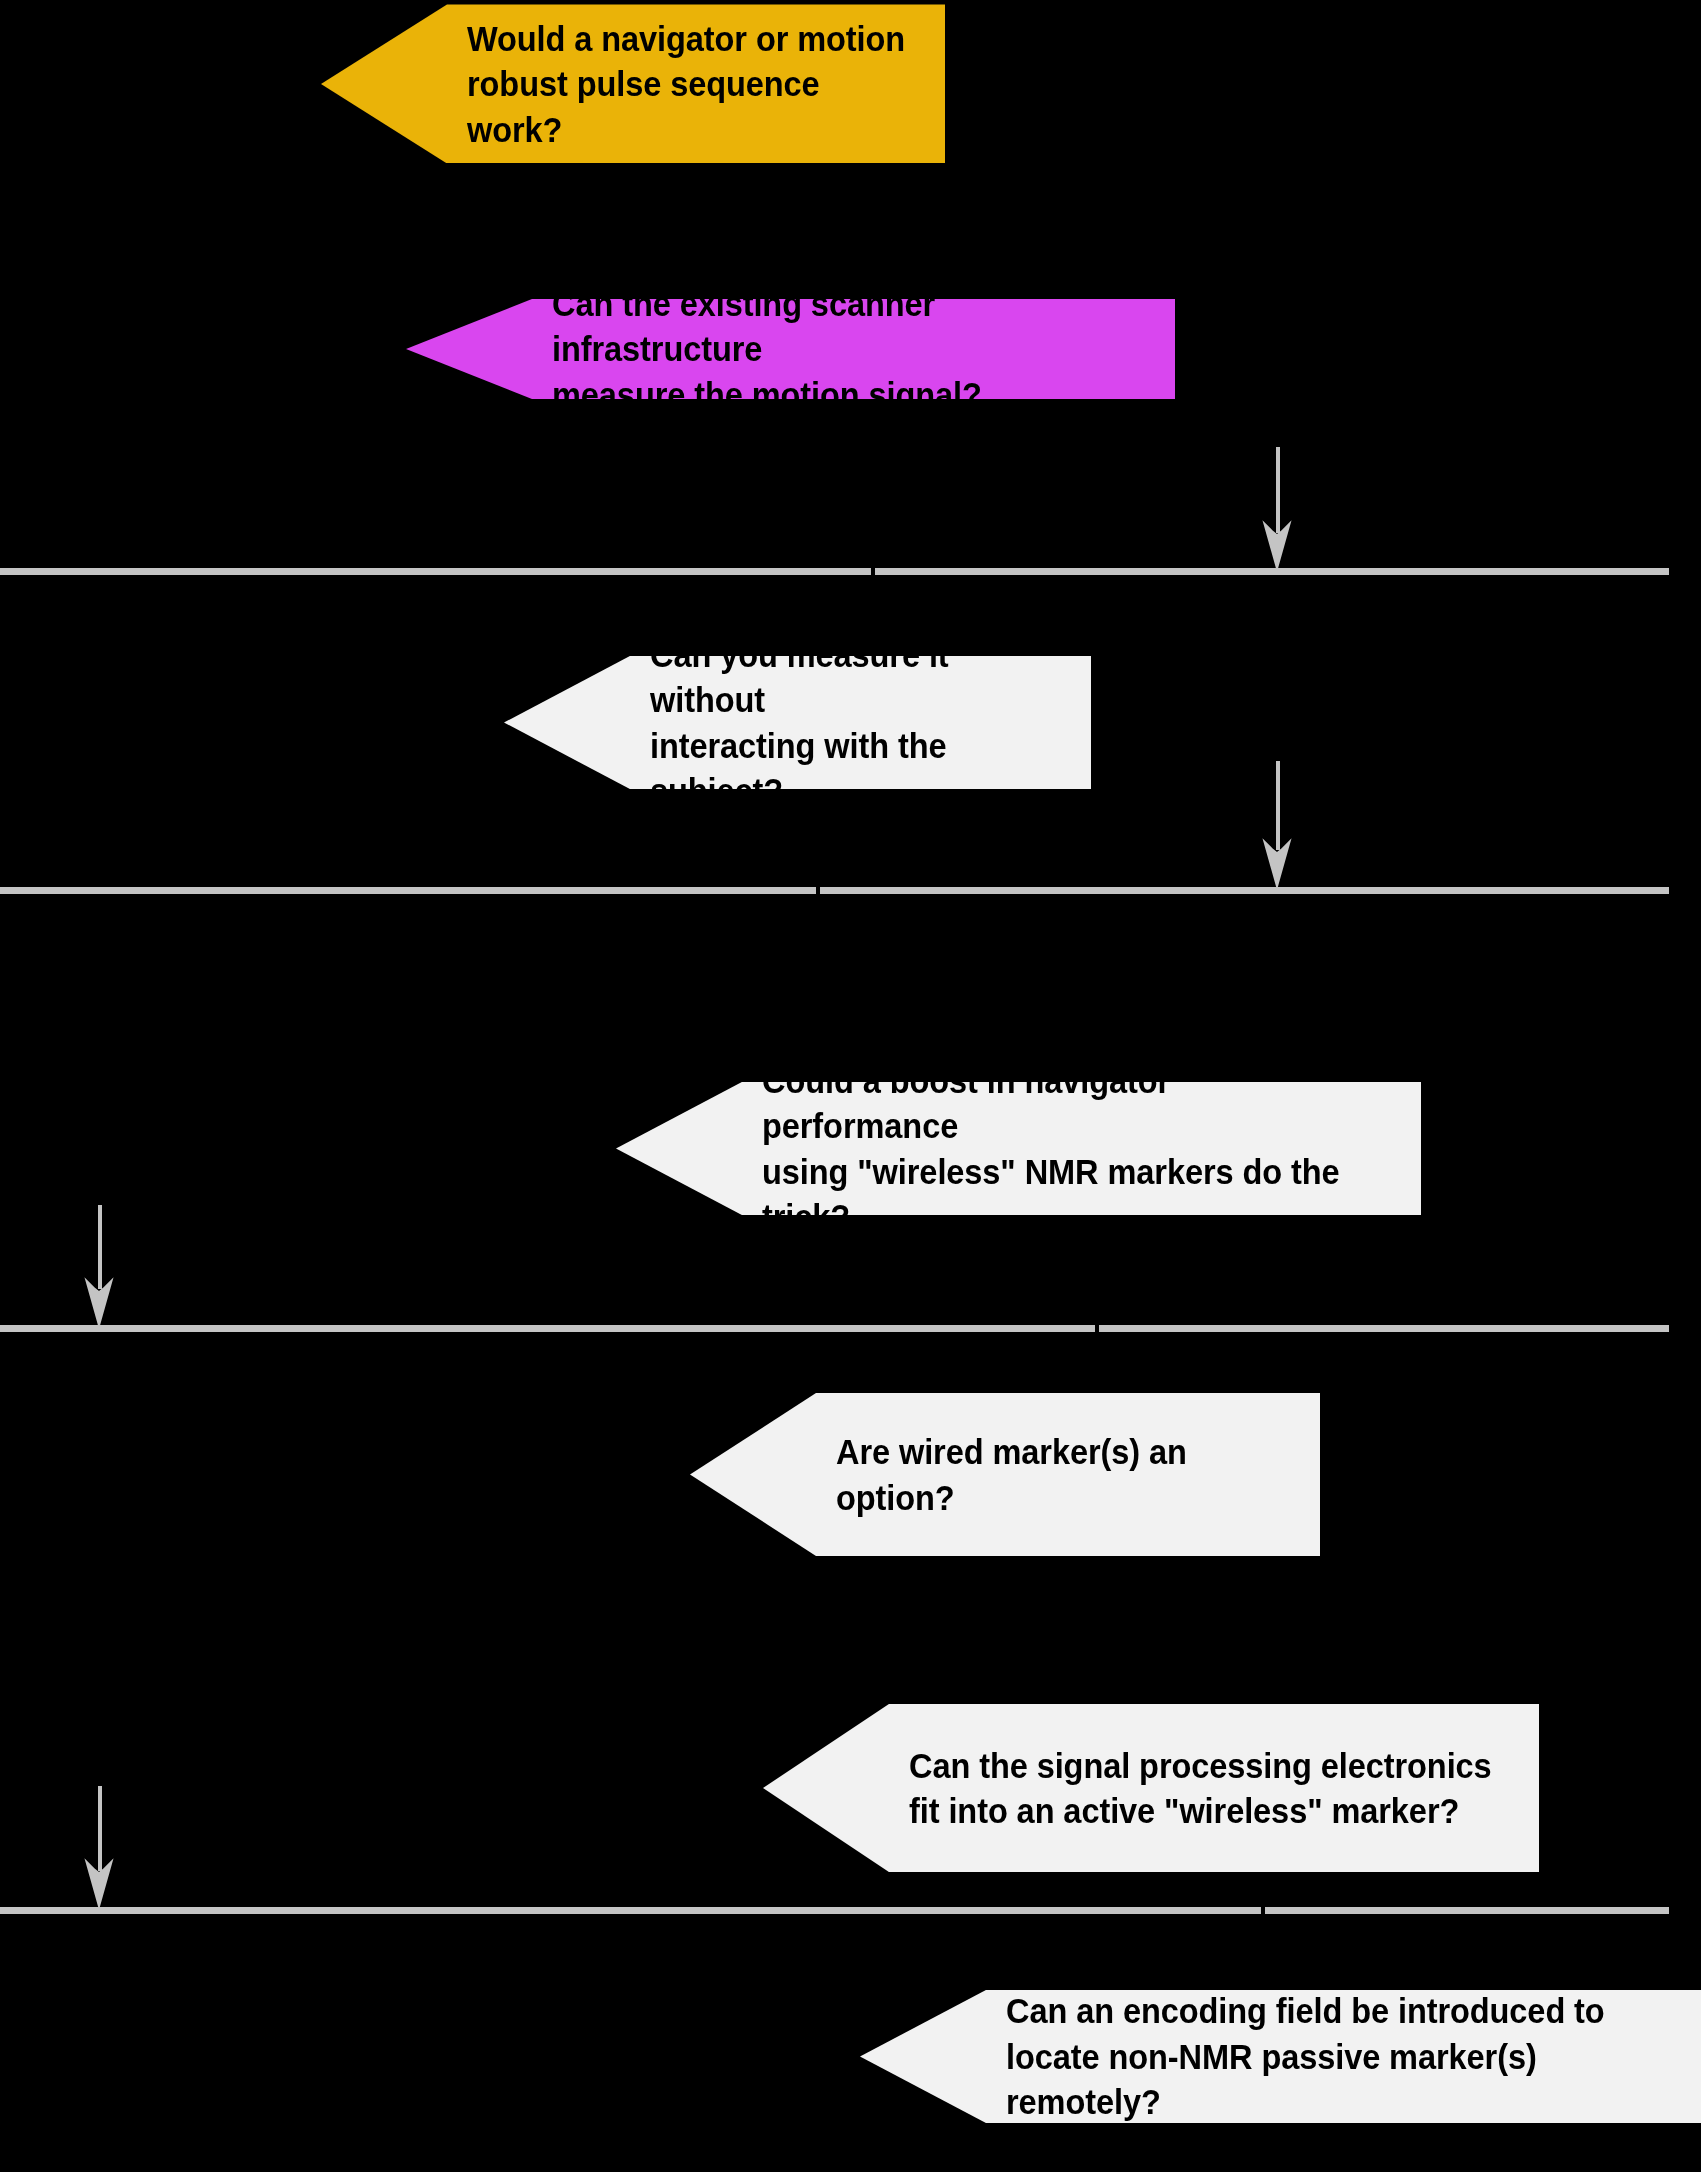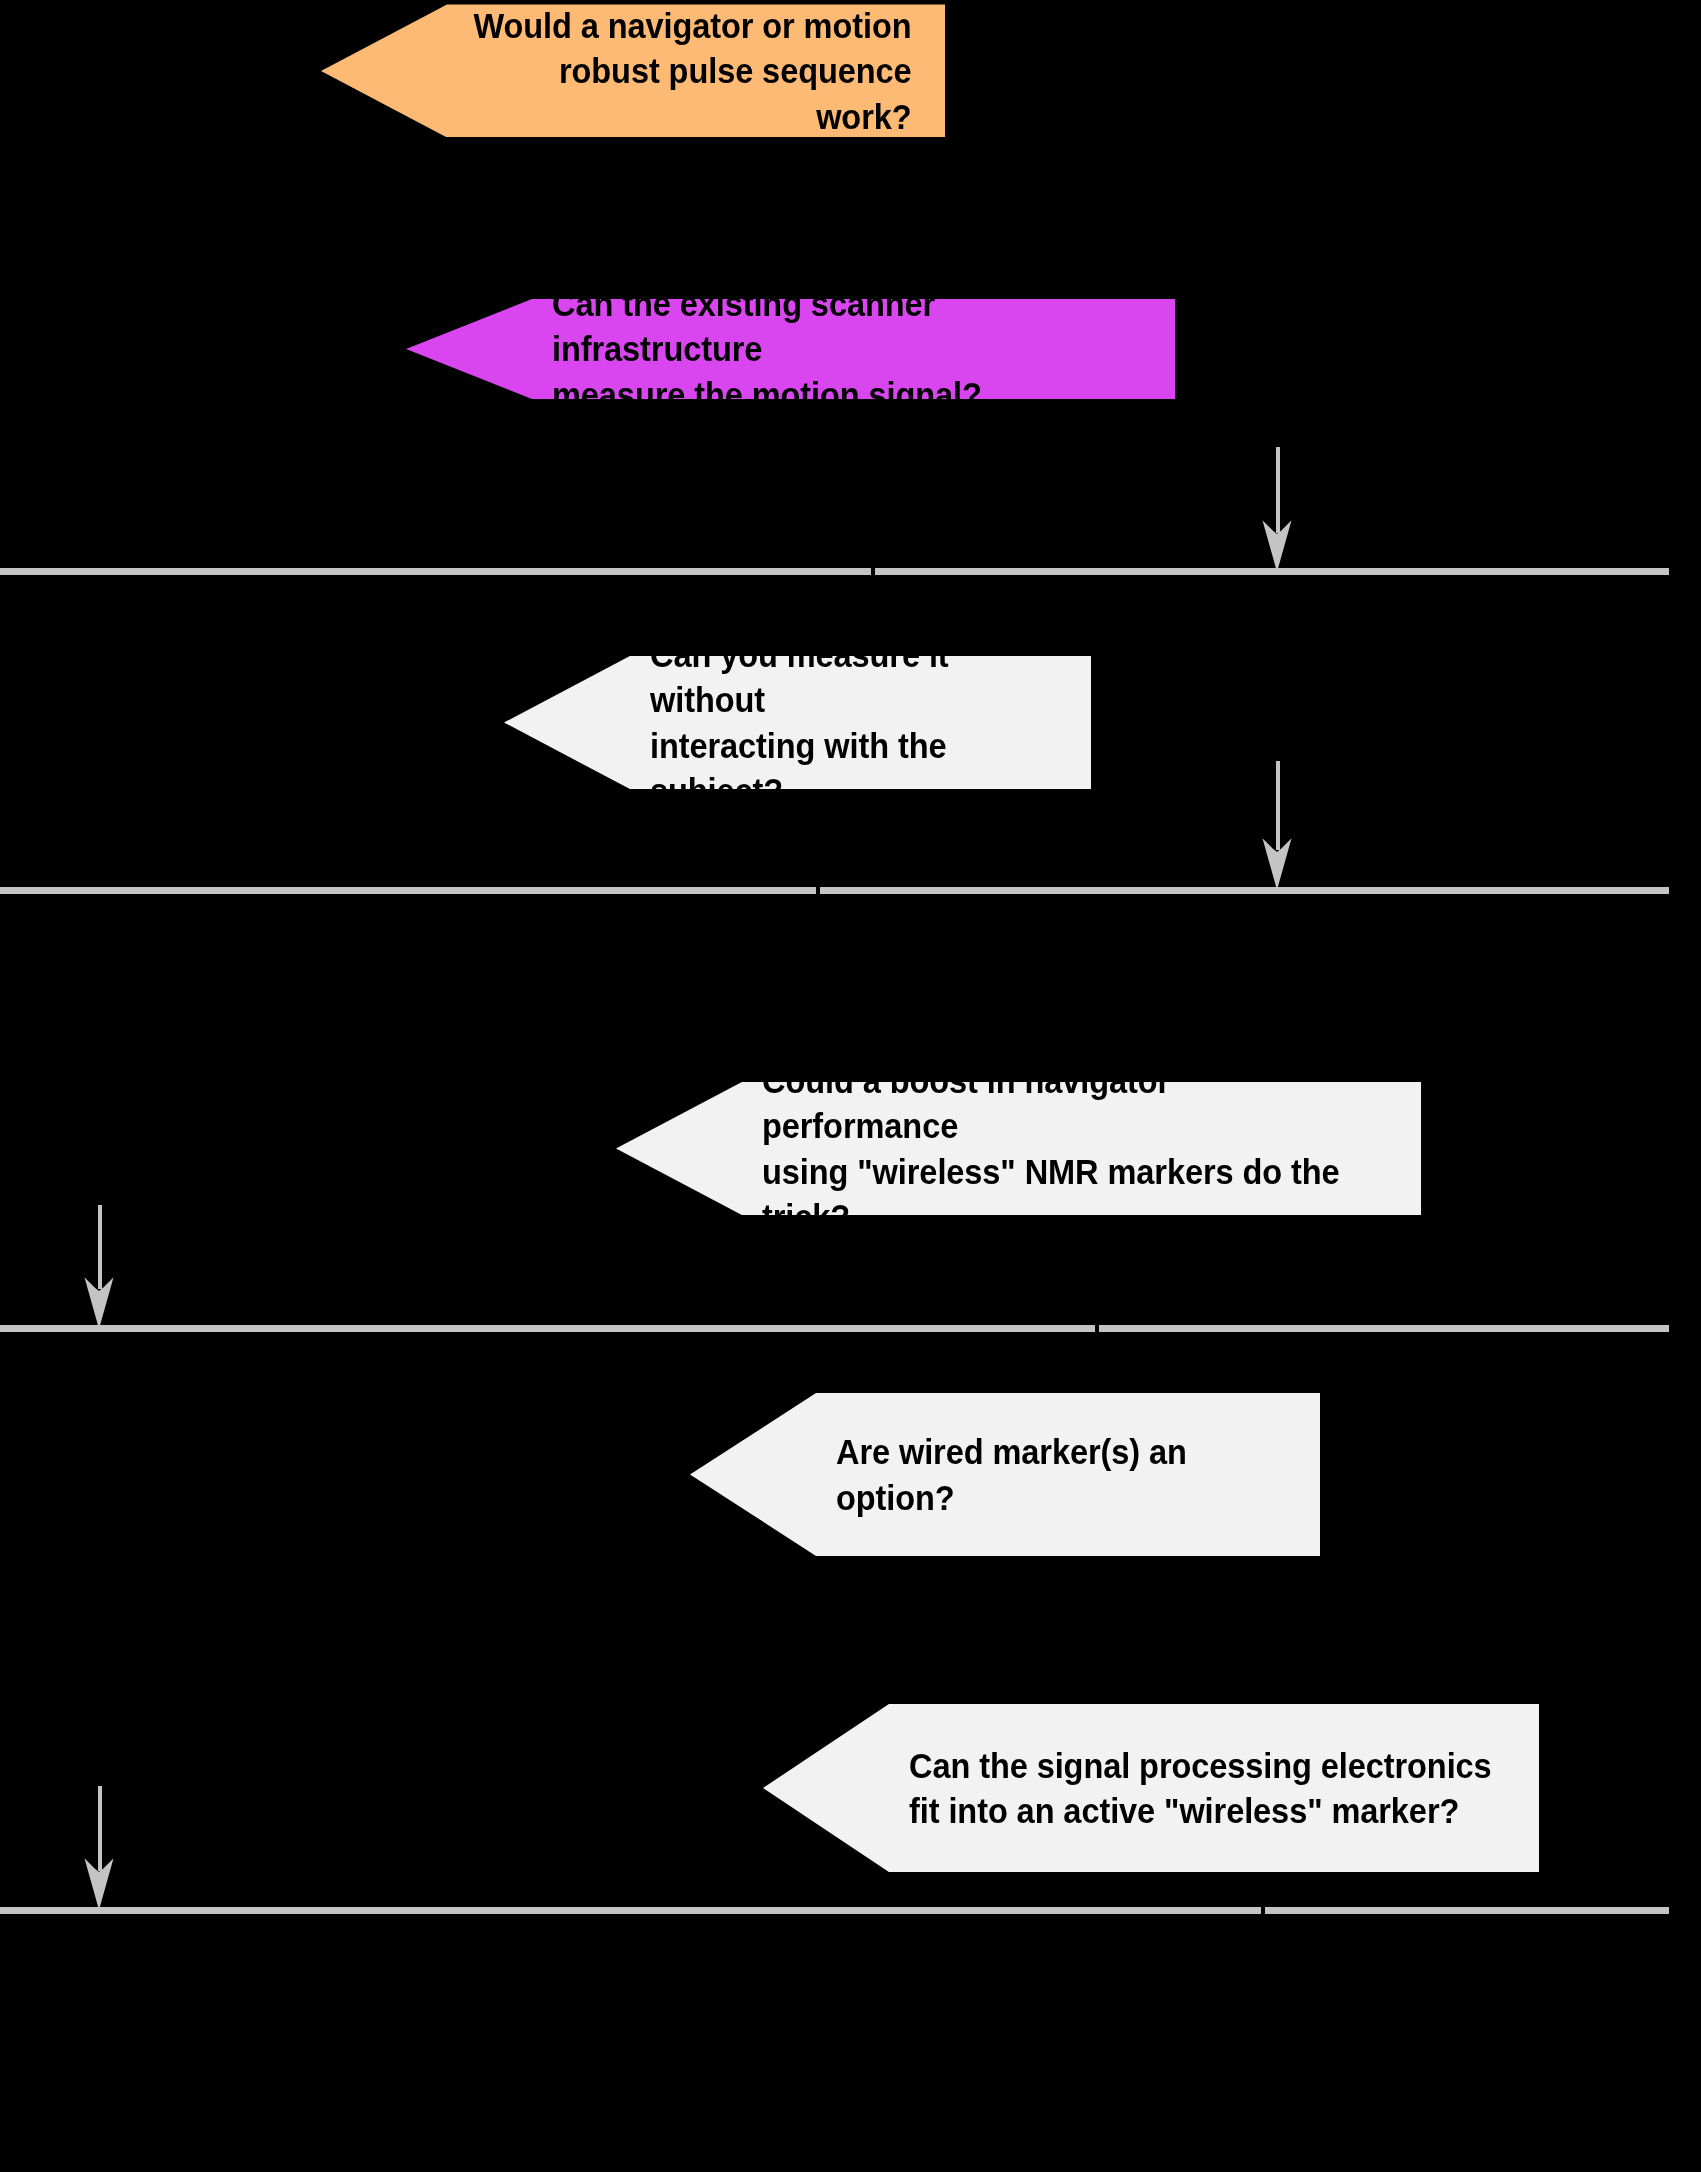--- a/index.html
+++ b/index.html
@@ -98,21 +98,21 @@
       <div class="head" style="top: 70px;"><svg width="48" height="54" viewBox="0 0 66 74" xmlns="http://www.w3.org/2000/svg">
           <path d="M33 74 L13 3 L27 17 L33 22 L39 17 L53 3 Z" fill="#c4c4c4"></path>
         </svg></div>
     </div>
     <div class="down-arrow" style="left: 75px; top: 1786px; height: 124px;">
       <div class="shaft" style="height: 85px; background: rgb(196, 196, 196);"></div>
       <div class="head" style="top: 70px;"><svg width="48" height="54" viewBox="0 0 66 74" xmlns="http://www.w3.org/2000/svg">
           <path d="M33 74 L13 3 L27 17 L33 22 L39 17 L53 3 Z" fill="#c4c4c4"></path>
         </svg></div>
     </div>
-    <div class="callout" style="left: 321px; top: 4.4px; width: 624px; height: 133px; background: #fdba74; padding-left: 146px; clip-path: polygon(20.188% 0%, 100% 0%, 100% 100%, 20.188% 100%, 0% 50%); text-align: right;">
+    <div class="callout" style="left: 321px; top: 4.4px; width: 624px; height: 159px; background: #eab308; padding-left: 146px; clip-path: polygon(20.188% 0%, 100% 0%, 100% 100%, 20.188% 100%, 0% 50%);">
       <div class="callout-text" style="color: rgb(0, 0, 0);">Would a navigator or motion
 robust pulse sequence work?</div>
     </div>
     <div class="callout" style="left: 406px; top: 299px; width: 769px; height: 100px; background: #d946ef; padding-left: 146px; clip-path: polygon(16.381% 0%, 100% 0%, 100% 100%, 16.381% 100%, 0% 50%);">
       <div class="callout-text" style="color: rgb(0, 0, 0);">Can the existing scanner infrastructure
 measure the motion signal?</div>
     </div>
     <div class="callout" style="left: 504px; top: 656px; width: 587px; height: 133px; background: rgb(242, 242, 242); padding-left: 146px; clip-path: polygon(21.446% 0%, 100% 0%, 100% 100%, 21.446% 100%, 0% 50%);">
       <div class="callout-text" style="color: rgb(0, 0, 0);">Can you measure it without
 interacting with the subject?</div>
@@ -121,14 +121,18 @@
       <div class="callout-text" style="color: rgb(0, 0, 0);">Could a boost in navigator performance
 using "wireless" NMR markers do the trick?</div>
     </div>
     <div class="callout" style="left: 690px; top: 1393px; width: 630px; height: 163px; background: rgb(242, 242, 242); padding-left: 146px; clip-path: polygon(20% 0%, 100% 0%, 100% 100%, 20% 100%, 0% 50%);">
       <div class="callout-text" style="color: rgb(0, 0, 0);">Are wired marker(s) an option?</div>
     </div>
     <div class="callout" style="left: 763px; top: 1704px; width: 776px; height: 168px; background: rgb(242, 242, 242); padding-left: 146px; clip-path: polygon(16.226% 0%, 100% 0%, 100% 100%, 16.226% 100%, 0% 50%);">
       <div class="callout-text" style="color: rgb(0, 0, 0);">Can the signal processing electronics
 fit into an active "wireless" marker?</div>
     </div>
+    <div class="callout" style="left: 860px; top: 1990px; width: 842px; height: 133px; background: rgb(242, 242, 242); padding-left: 146px; clip-path: polygon(14.957% 0%, 100% 0%, 100% 100%, 14.957% 100%, 0% 50%);">
+      <div class="callout-text" style="color: rgb(0, 0, 0);">Can an encoding field be introduced to
+locate non-NMR passive marker(s) remotely?</div>
+    </div>
   </div>
 
 
 </body></html>

